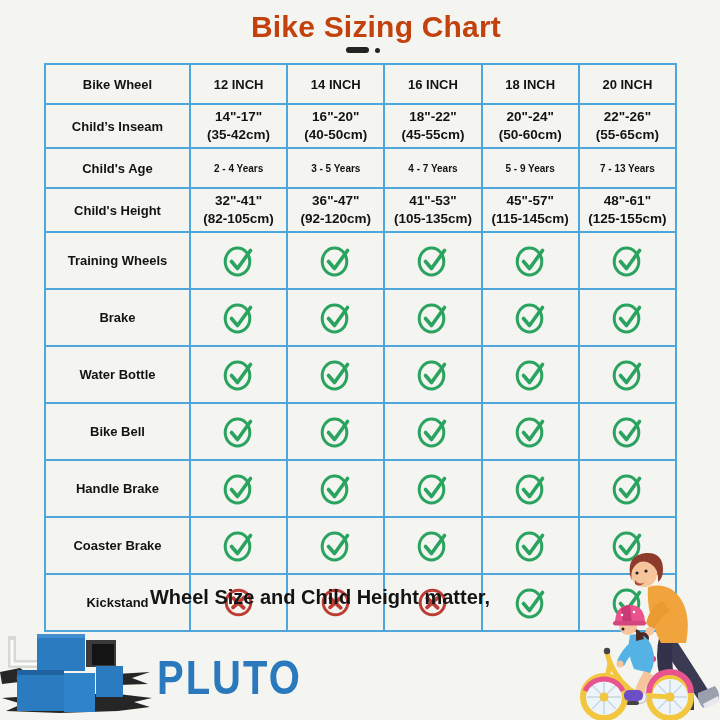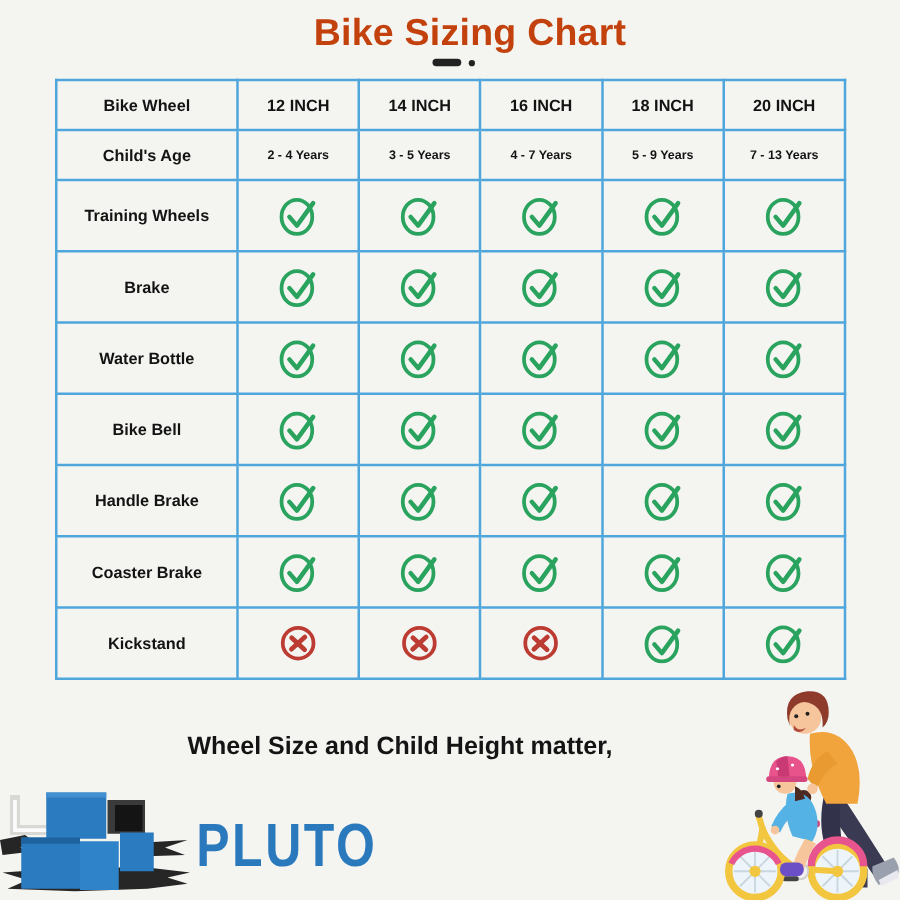--- a/index.html
+++ b/index.html
@@ -56,27 +56,53 @@
         <tr>
           <th>Bike Wheel</th>
           <th>12 INCH</th>
           <th>14 INCH</th>
           <th>16 INCH</th>
           <th>18 INCH</th>
           <th>20 INCH</th>
         </tr>
       </thead>
     <tbody>
+        <tr class="tall">
+          <th>Child’s Inseam</th>
+          <td class="two-line">14"-17"
+(35-42cm)</td>
+          <td class="two-line">16"-20"
+(40-50cm)</td>
+          <td class="two-line">18"-22"
+(45-55cm)</td>
+          <td class="two-line">20"-24"
+(50-60cm)</td>
+          <td class="two-line">22"-26"
+(55-65cm)</td>
+        </tr>
         <tr>
           <th>Child's Age</th>
           <td>2 - 4 Years</td>
           <td>3 - 5 Years</td>
           <td>4 - 7 Years</td>
           <td>5 - 9 Years</td>
           <td>7 - 13 Years</td>
+        </tr>
+        <tr class="tall">
+          <th>Child's Height</th>
+          <td class="two-line">32"-41"
+(82-105cm)</td>
+          <td class="two-line">36"-47"
+(92-120cm)</td>
+          <td class="two-line">41"-53"
+(105-135cm)</td>
+          <td class="two-line">45"-57"
+(115-145cm)</td>
+          <td class="two-line">48"-61"
+(125-155cm)</td>
         </tr>
         <tr>
           <th>Training Wheels</th>
           <td>
   <svg class="mark mark-check" width="31" height="33" viewBox="0 0 31 33">
     <ellipse cx="14.5" cy="17.5" rx="12.3" ry="13.6" fill="none" stroke="currentColor" stroke-width="3"></ellipse>
     <path d="M8.5 17.5 L14.5 24.5 L27.5 6.5" fill="none" stroke="currentColor" stroke-width="3.6" stroke-linecap="round" stroke-linejoin="round"></path>
   </svg>
 </td>
           <td>

